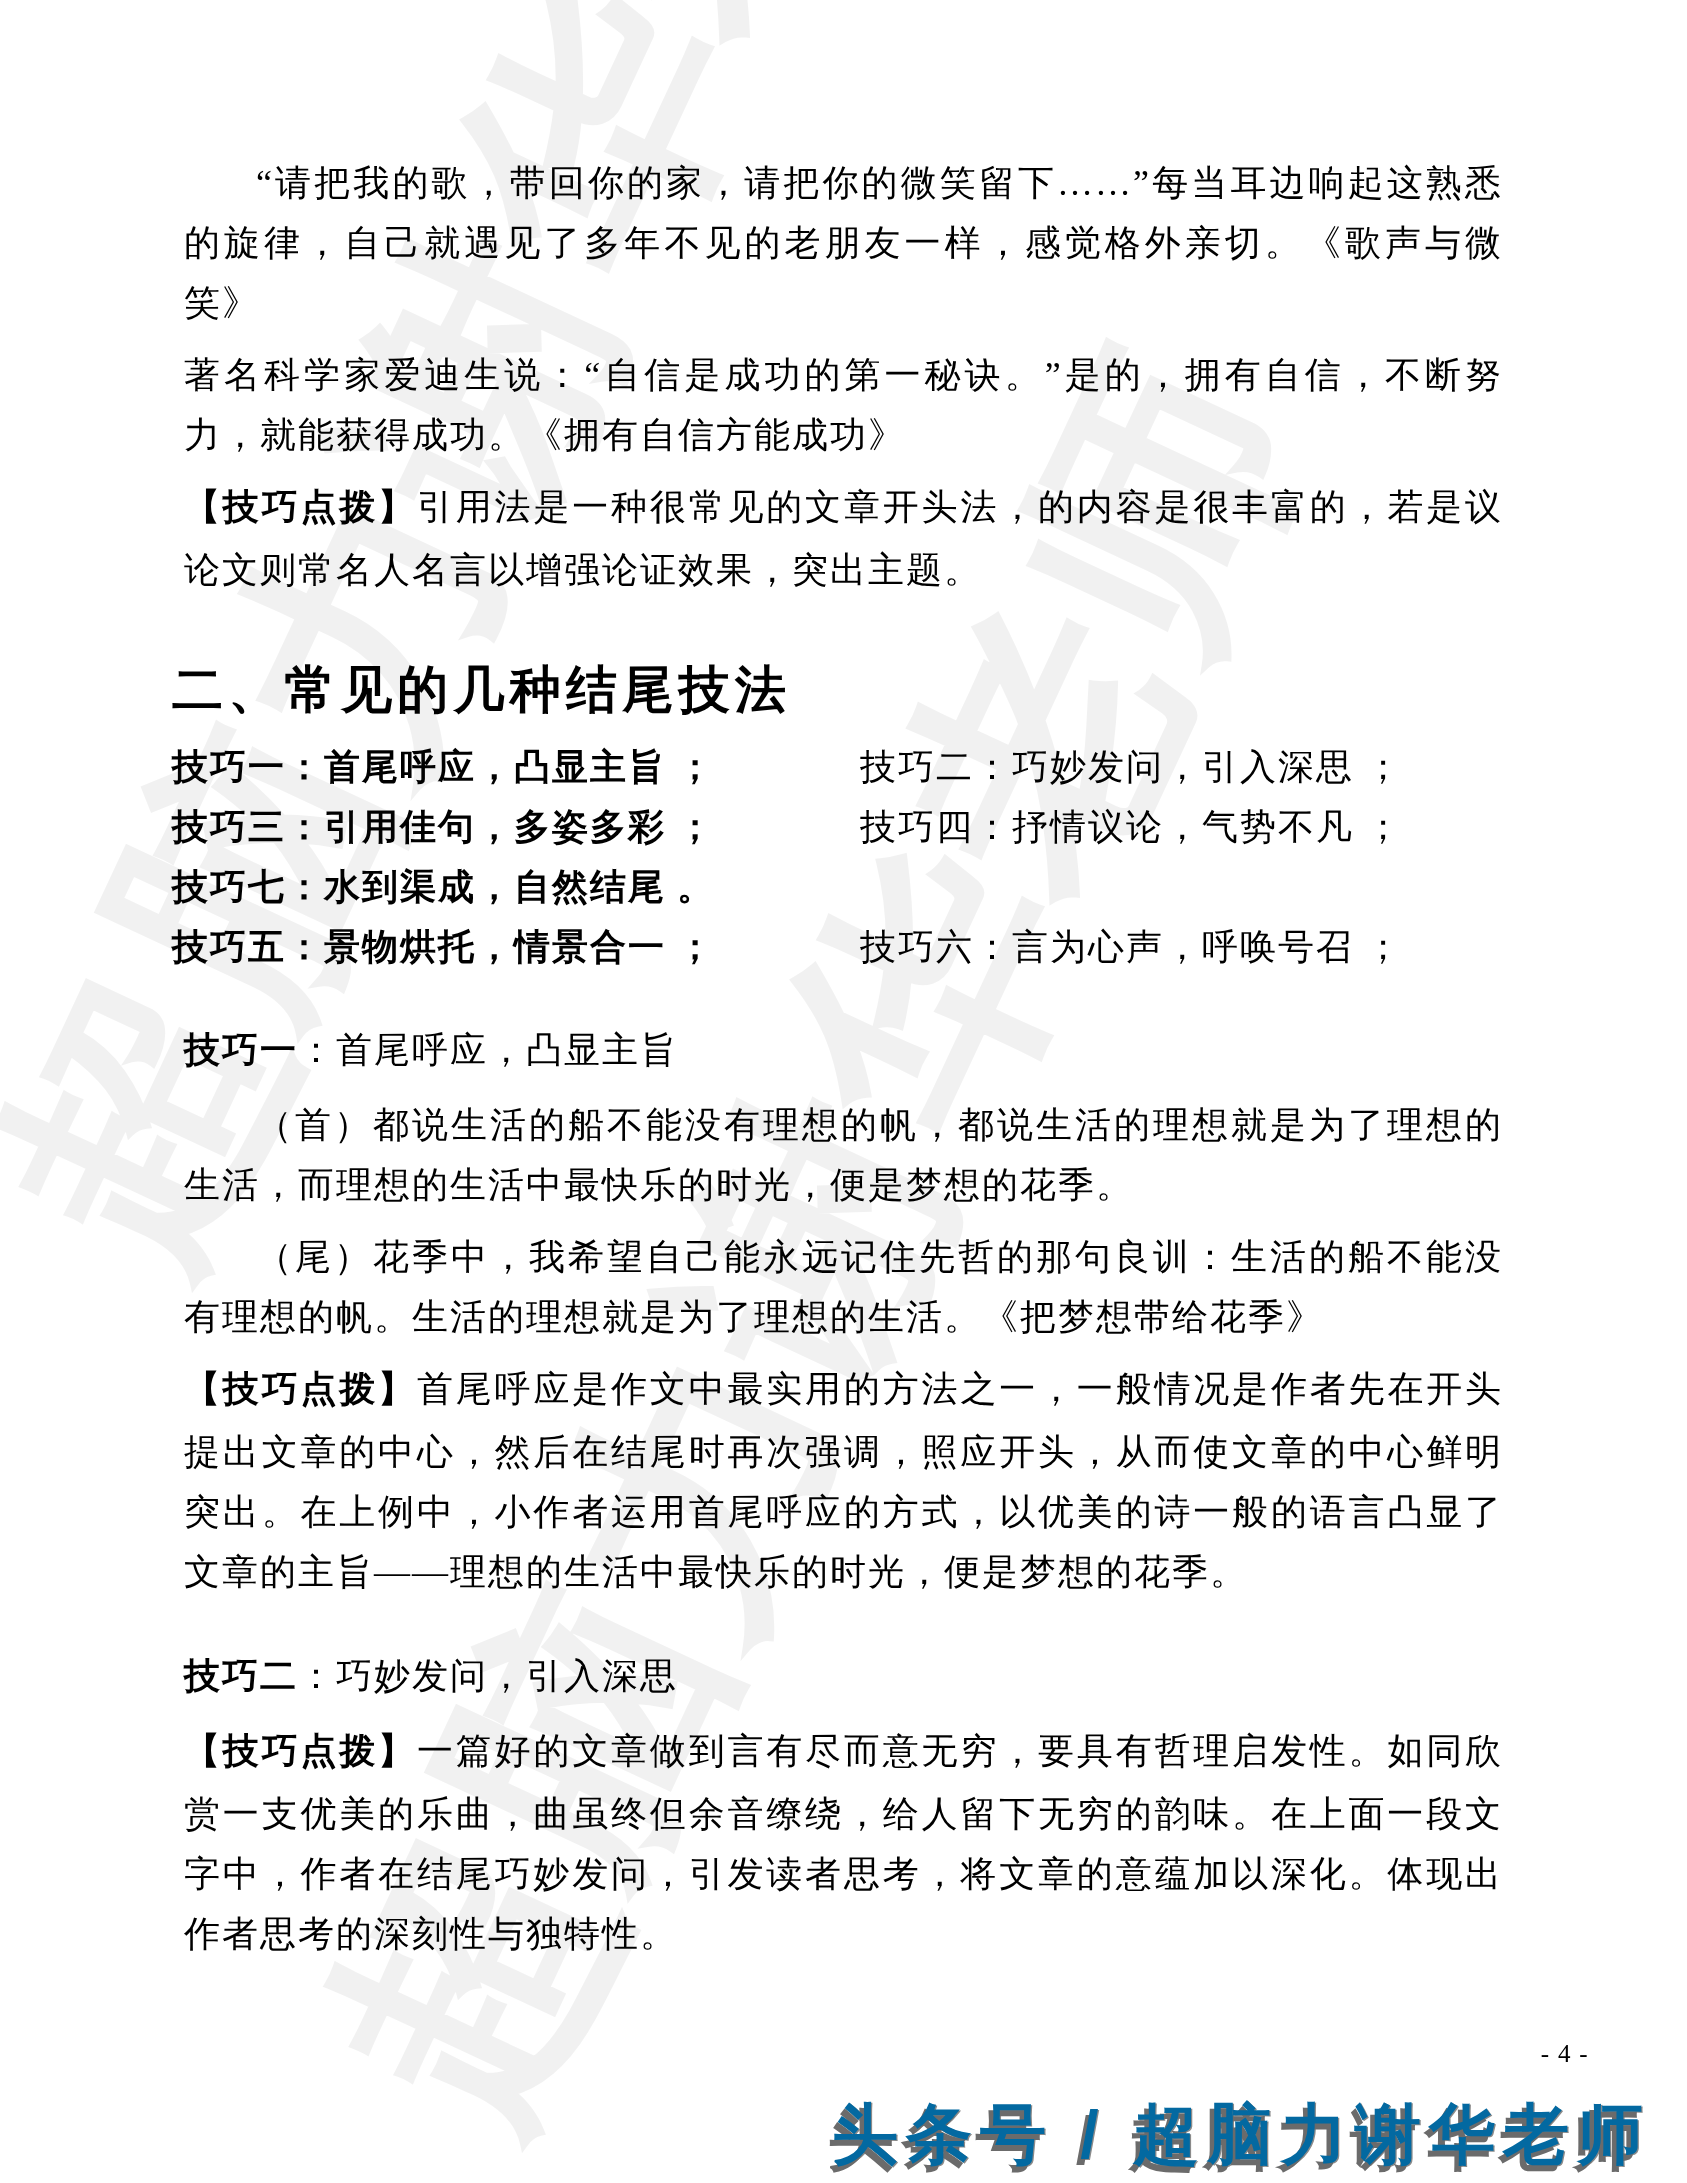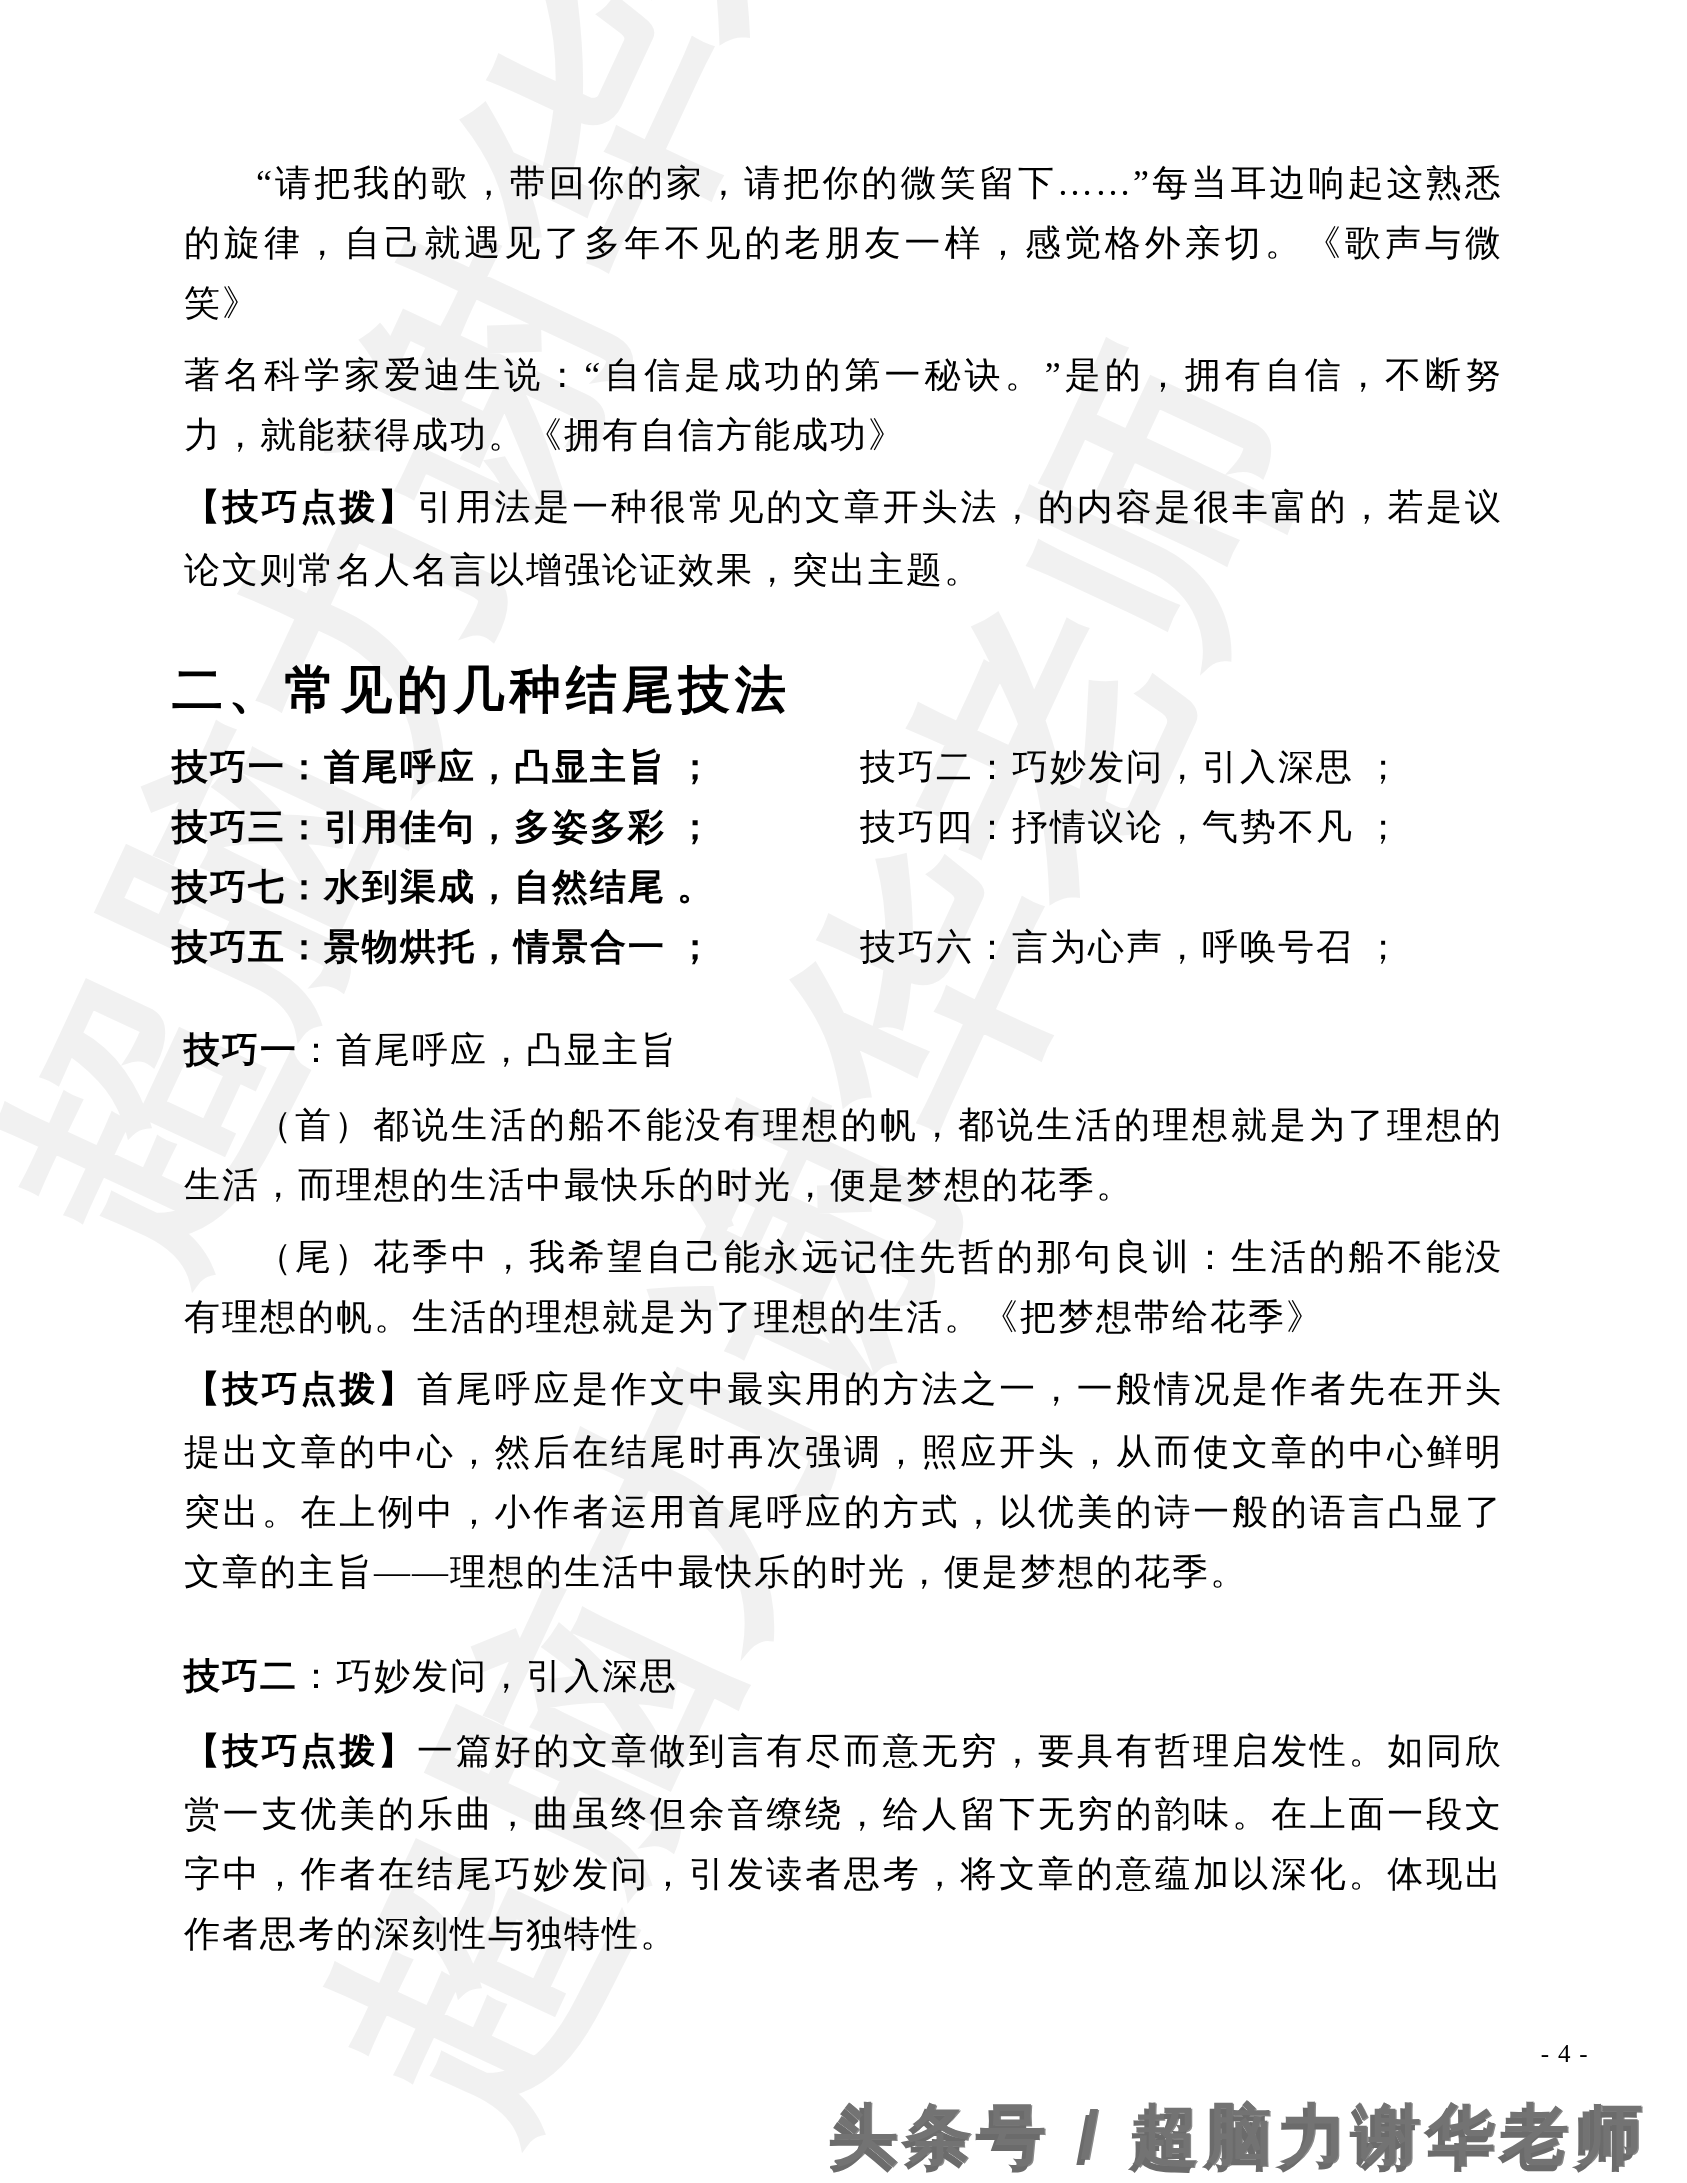--- a/index.html
+++ b/index.html
@@ -82,21 +82,21 @@
     position: absolute;
     right: 36px;
     bottom: 16.5px;
     z-index: 1;
     white-space: nowrap;
     font-family: "Liberation Sans", "DejaVu Sans", sans-serif;
     font-weight: bold;
     font-size: 66px;
     line-height: 66px;
     letter-spacing: 8px;
-    color: #737373;
+    color: #0369a1;
     text-shadow: -4.6px 6px 0 #6b6b6b, 1.3px 1.3px 0 #8a8a8a;
   }
 </style>
 </head>
 <body>
 
 <div class="page">
 
   <div class="watermark wm1">超脑力谢华老师</div>
   <div class="watermark wm2">超脑力谢华老师</div>

